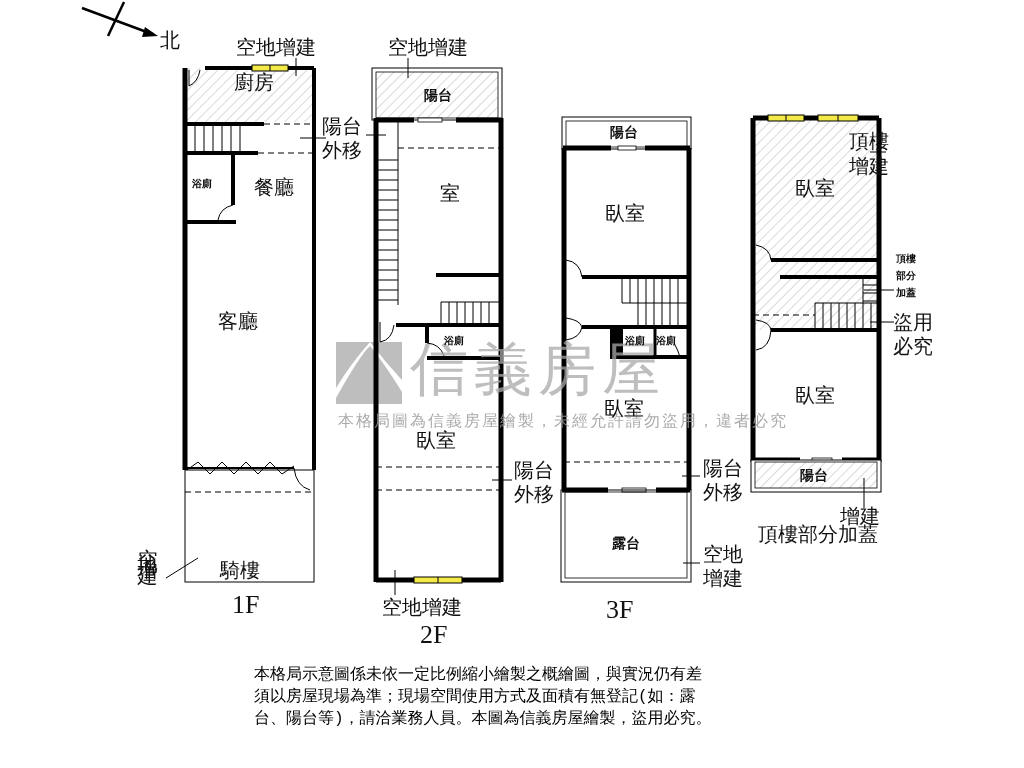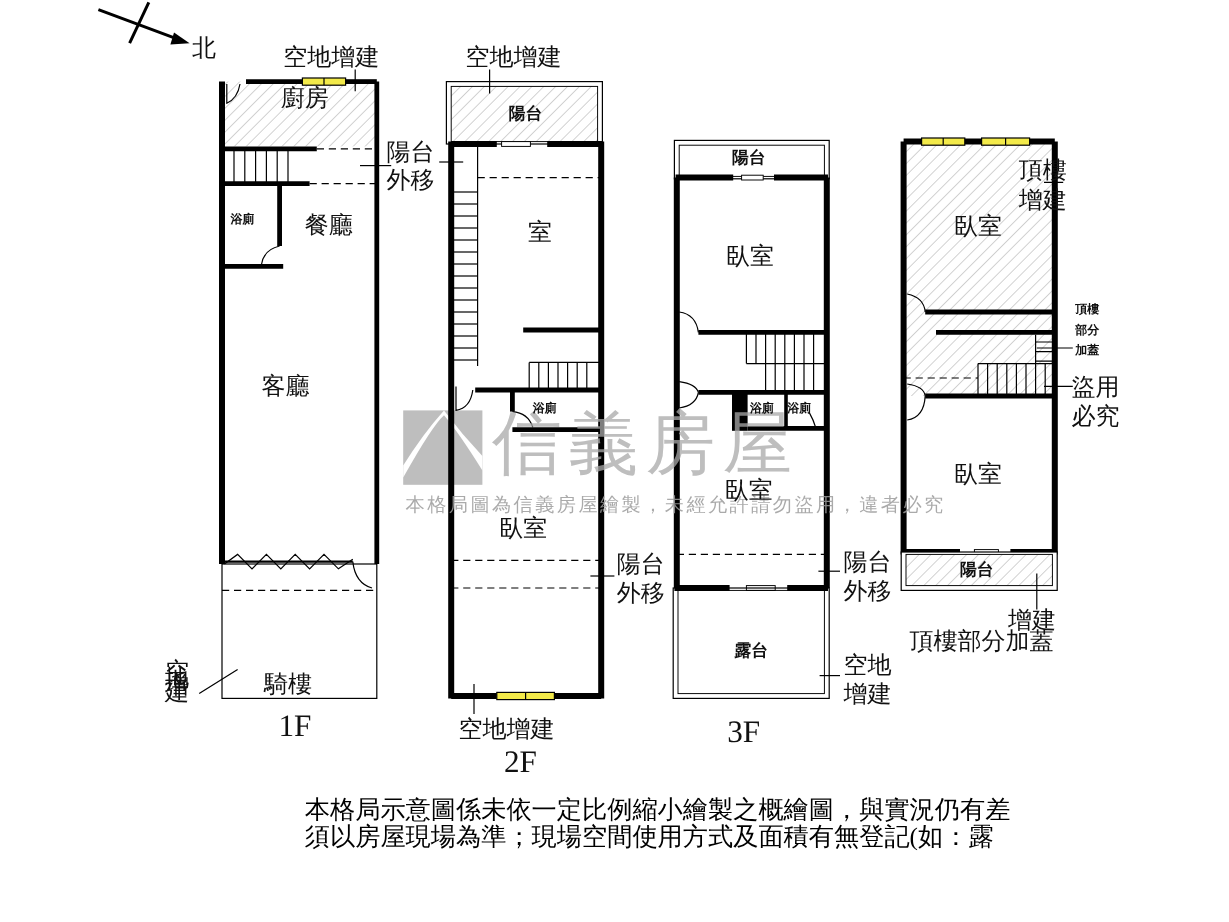--- a/index.html
+++ b/index.html
@@ -10,21 +10,21 @@
   .big { font-size:20px; }
   .sm  { font-size:14px; font-weight:bold; }
   .xs  { font-size:10px; font-weight:bold; }
   .fl  { font-size:26px; font-family:"Liberation Serif", serif; }
   .vert { writing-mode: vertical-rl; letter-spacing:6px; }
   .wm-text { position:absolute; left:336px; top:340px; font-family:"DejaVu Sans", sans-serif;
              font-size:58px; color:#a9a9a9; opacity:0.75; letter-spacing:6px; line-height:1;text-align:center; }
   .wm-sub { position:absolute; left:338px; top:413px; font-family:"DejaVu Sans", sans-serif;
             font-size:16px; color:#9c9c9c; opacity:0.85; letter-spacing:2px; line-height:1; }
   .disclaimer { position:absolute; left:254px; top:664px; width:580px;
-                font-family:Liberation Serif, serif; font-size:21px; line-height:22px; color:#000; }
+                font-family:Liberation Mono, monospace; font-size:16px; line-height:22px; color:#000; }
   .disclaimer div { white-space:nowrap; }
 </style>
 </head>
 <body>
 
 <svg width="1024" height="768" viewBox="0 0 1024 768">
   <defs>
     <pattern id="hatch" patternUnits="userSpaceOnUse" width="7" height="7" patternTransform="rotate(45)">
       <line x1="0" y1="0" x2="0" y2="7" stroke="#a0a0a0" stroke-width="0.8"></line>
     </pattern>
@@ -258,13 +258,14 @@
 <div class="lbl sm" style="left:800px;top:468px;">陽台</div>
 <div class="lbl big" style="left:848px;top:129px;width:42px;white-space:normal;line-height:25px;text-align:center;">頂樓增建</div>
 <div class="lbl xs" style="left:896px;top:250px;width:28px;white-space:normal;line-height:17px;">頂樓部分加蓋</div>
 <div class="lbl big" style="left:893px;top:310px;width:42px;white-space:normal;line-height:24px;">盜用必究</div>
 <div class="lbl big" style="left:840px;top:506px;">增建</div>
 <div class="lbl big" style="left:758px;top:524px;">頂樓部分加蓋</div>
 
 <div class="disclaimer">
   <div>本格局示意圖係未依一定比例縮小繪製之概繪圖，與實況仍有差</div>
   <div>須以房屋現場為準；現場空間使用方式及面積有無登記(如：露</div>
+  <div>台、陽台等)，請洽業務人員。本圖為信義房屋繪製，盜用必究。</div>
 </div>
 
 </body></html>

